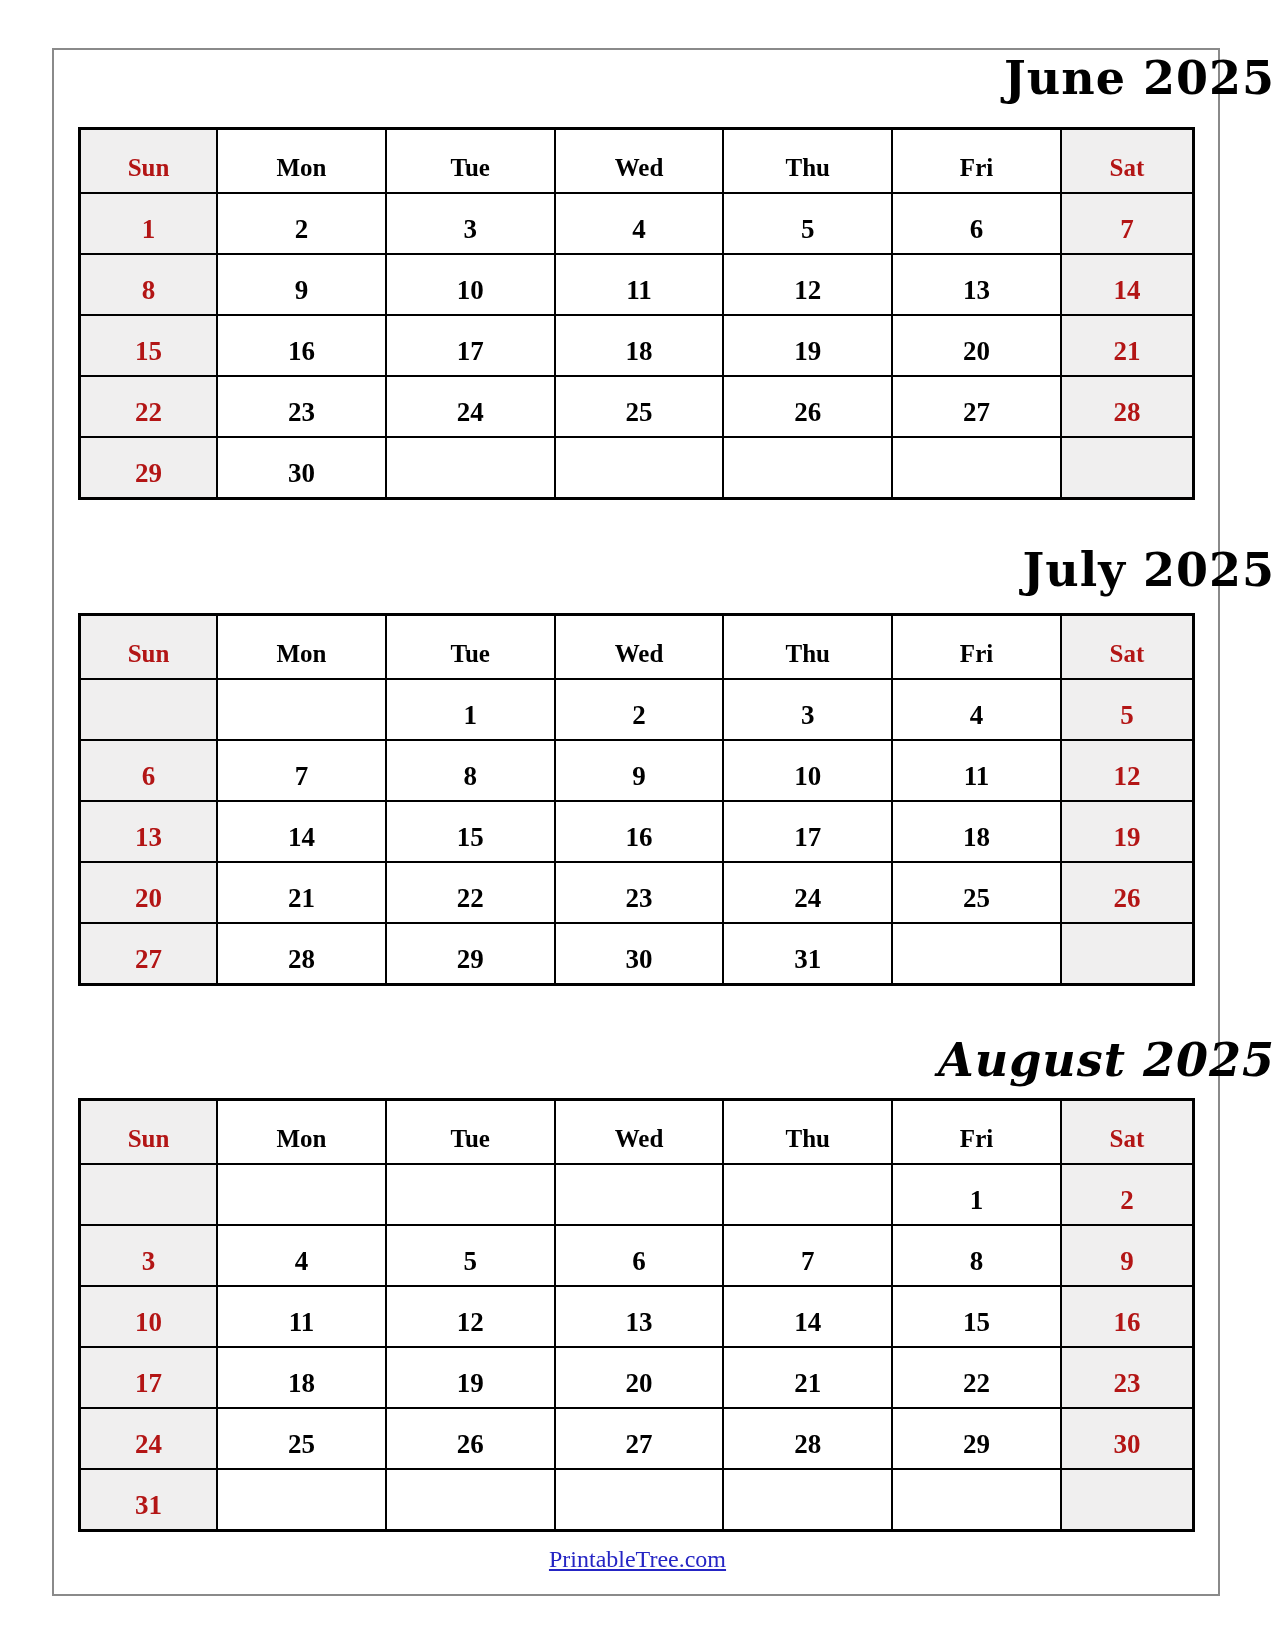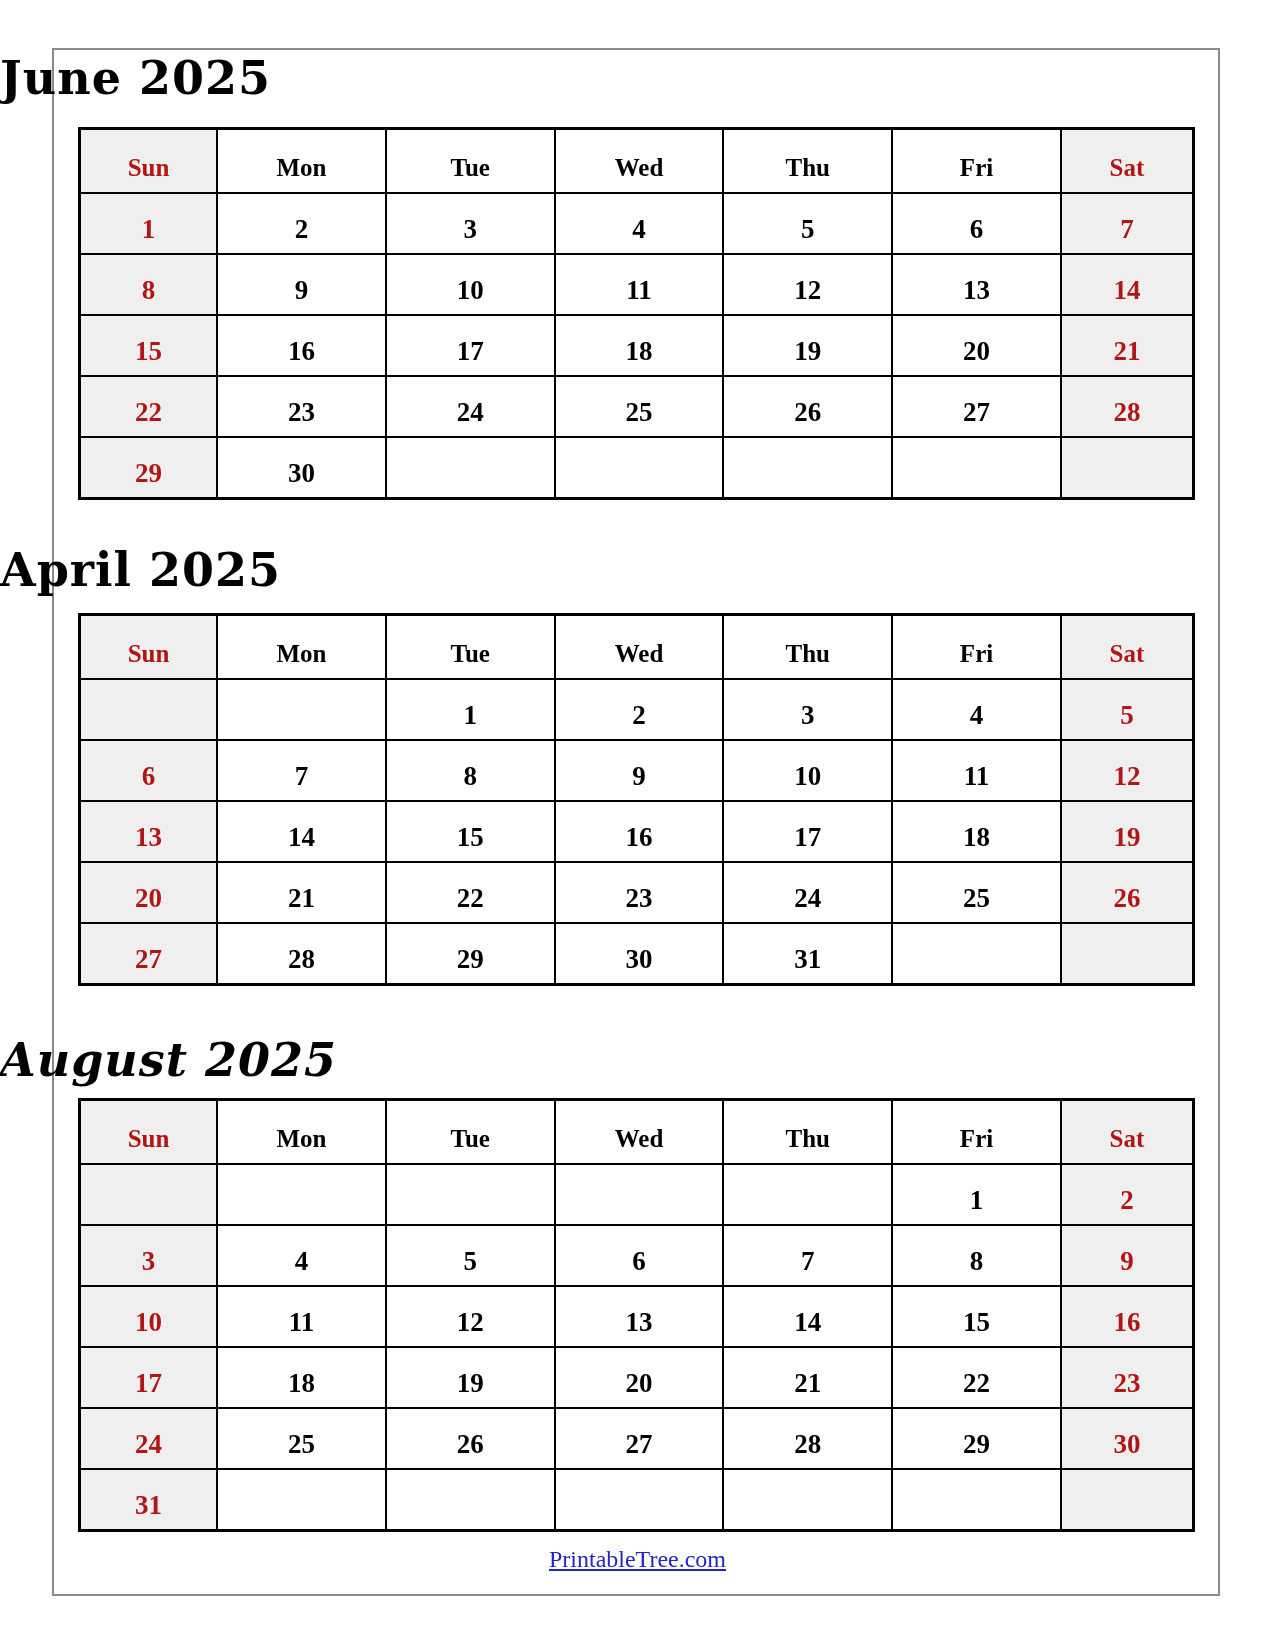--- a/index.html
+++ b/index.html
@@ -14,21 +14,21 @@
   html,body{margin:0;padding:0;}
   body{
     width:1275px;height:1650px;position:relative;background:#ffffff;
     font-family:"Liberation Serif", serif;overflow:hidden;
   }
   .page-frame{
     position:absolute;left:52px;top:48px;width:1168px;height:1548px;
     border:2px solid var(--page-border);box-sizing:border-box;
   }
   .month-title{
-    position:absolute;left:0;width:1275px;margin:0;text-align:left;
+    position:absolute;left:0;width:1275px;margin:0;text-align:right;
     font-family:"DejaVu Serif", serif;font-weight:bold;font-size:46px;
     line-height:48px;color:var(--title-color);letter-spacing:1px;
   }
   .title-june{top:54px;}
   .title-july{top:546px;}
   .title-august{top:1036px;font-style:italic;}
   .month-table{
     position:absolute;left:78px;width:1117px;border-collapse:collapse;
     table-layout:fixed;border:3px solid var(--grid);text-align:center;
     background:#ffffff;
@@ -126,21 +126,21 @@
           <td class="weekend">29</td>
           <td>30</td>
           <td></td>
           <td></td>
           <td></td>
           <td></td>
           <td class="weekend"></td>
         </tr>
       </tbody>
     </table>
-    <h2 class="month-title title-july">April 2025</h2>
+    <h2 class="month-title title-july">July 2025</h2>
     <table class="month-table table-july">
       <colgroup>
         <col style="width: 12.35%;">
         <col style="width: 15.15%;">
         <col style="width: 15.15%;">
         <col style="width: 15.15%;">
         <col style="width: 15.15%;">
         <col style="width: 15.15%;">
         <col style="width: 11.9%;">
       </colgroup>

